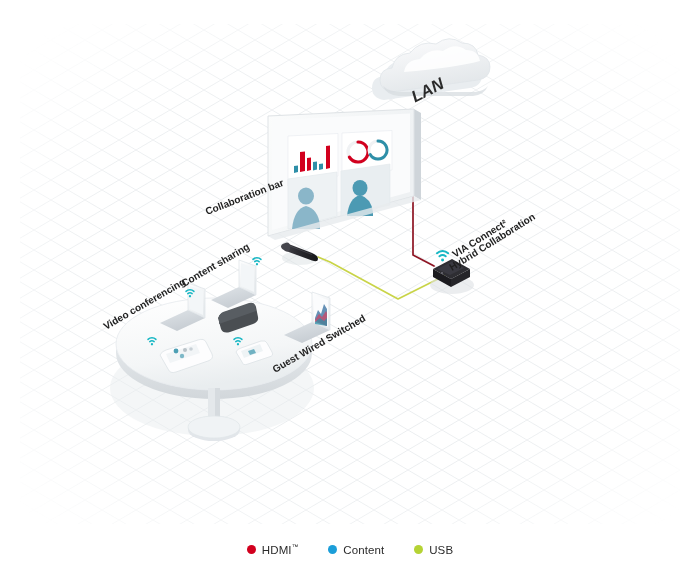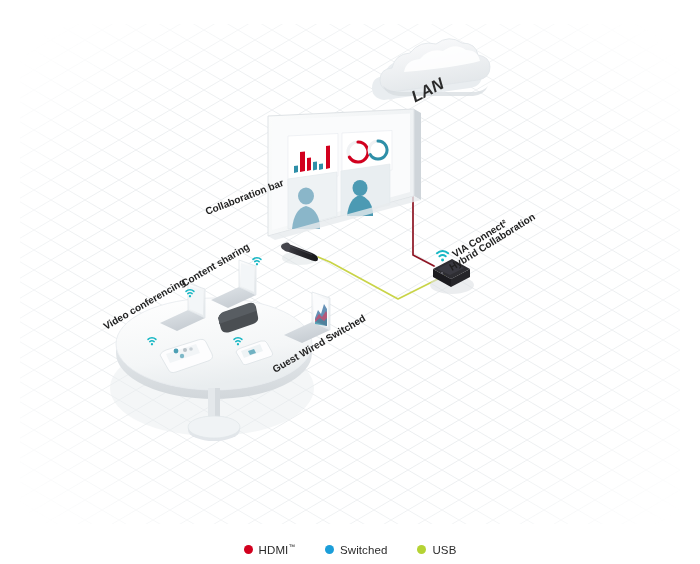--- a/index.html
+++ b/index.html
@@ -287,19 +287,19 @@
 
 <div class="legend">
   <div class="legend-item">
     <span class="legend-dot" style="background:#d2001e;"></span>
     <span class="legend-label">
       <span>HDMI</span><sup>™</sup>
     </span>
   </div>
   <div class="legend-item">
     <span class="legend-dot" style="background:#1b9ed9;"></span>
-    <span class="legend-label">Switched</span>
+    <span class="legend-label">Content</span>
   </div>
   <div class="legend-item">
     <span class="legend-dot" style="background:#b5d334;"></span>
     <span class="legend-label">USB</span>
   </div>
 </div>
 
 </body></html>

